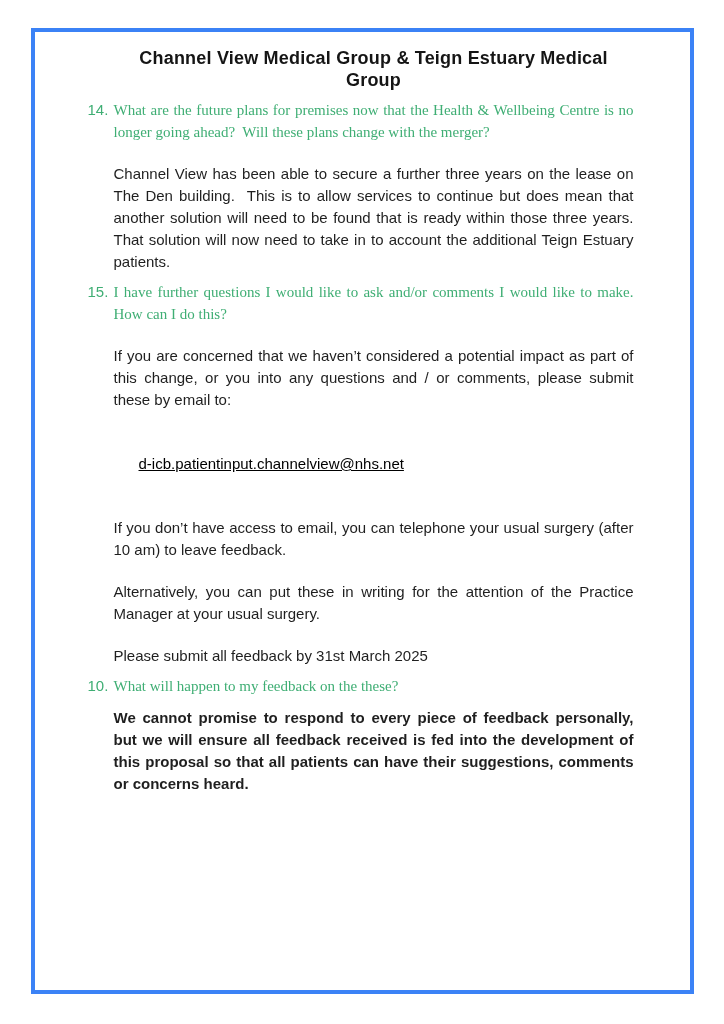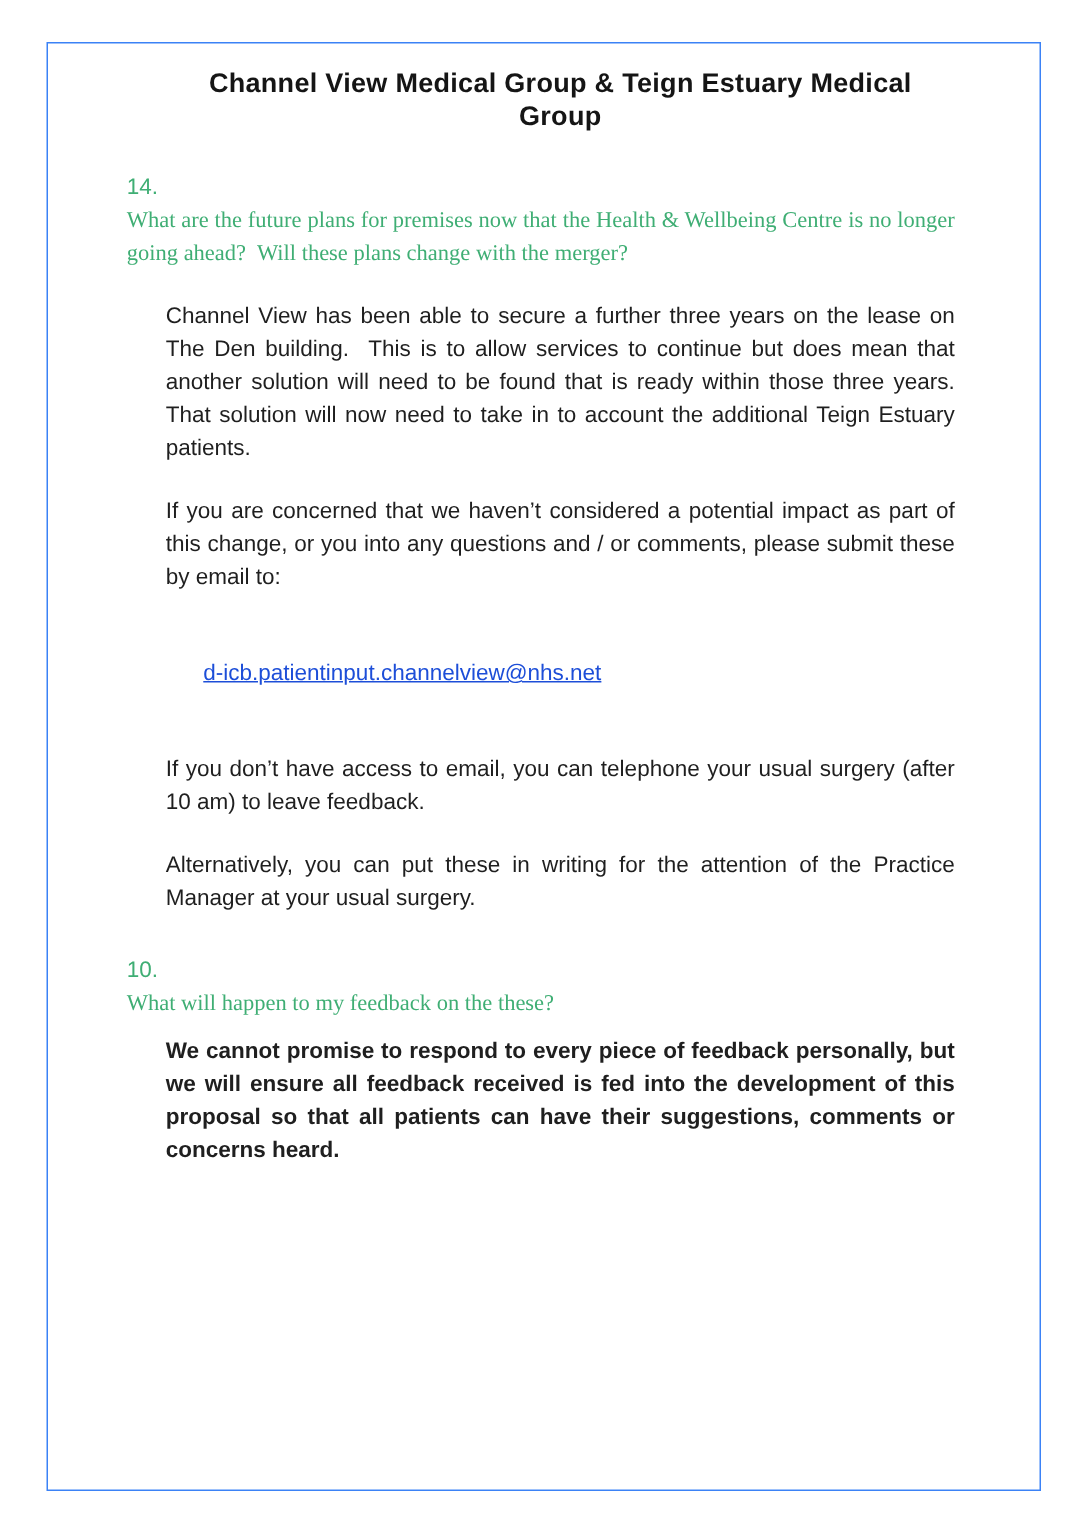--- a/index.html
+++ b/index.html
@@ -12,42 +12,41 @@
     height: 1024px;
     overflow: hidden;
     font-family: "Liberation Sans", sans-serif;
   }
   .page {
     box-sizing: border-box;
     width: 663px;
     min-height: 966px;
     margin: 28px auto 0 auto;
     background: #ffffff;
-    border: 1px solid #3b82f6;
+    border: 4px solid #3b82f6;
     padding: 15px 56px 40px 79px;
   }
   .page-title {
     margin: 0;
     font-size: 18px;
     line-height: 22px;
     font-weight: bold;
     text-align: center;
     color: #151515;
     letter-spacing: 0.2px;
   }
   .faq-item {
     margin: 0;
   }
   .question {
     display: flex;
-    margin: 26px 0 0 -26px;
+    margin: 8px 0 0 -26px;
     color: #3fae74;
     font-size: 15px;
     line-height: 22px;
-    flex-direction: column;
   }
   .q-num {
     width: 26px;
     flex-shrink: 0;
   }
   .q-text {
     flex: 1;
     text-align: justify;
     white-space: pre-wrap;
     font-family: Liberation Serif, serif;
@@ -61,47 +60,52 @@
     white-space: pre-wrap;
   }
   .faq-item-tight .para {
     margin-top: 10px;
     font-weight: bold;
   }
   .link-para {
     text-align: left;
   }
   .email-link {
-    color: #1d4ed8;
+    color: #000000;
     text-decoration: underline;
     cursor: pointer;
   }
 </style>
 </head>
 <body>
 
 <div class="page">
 
   <h1 class="page-title">Channel View Medical Group &amp; Teign Estuary Medical Group</h1>
 
   <section class="faq-item">
     <div class="question">
       <span class="q-num">14.</span>
       <span class="q-text">What are the future plans for premises now that the Health &amp; Wellbeing Centre is no longer going ahead?  Will these plans change with the merger?</span>
     </div>
     <p class="para">Channel View has been able to secure a further three years on the lease on The Den building.  This is to allow services to continue but does mean that another solution will need to be found that is ready within those three years.  That solution will now need to take in to account the additional Teign Estuary patients.</p>
   </section>
 
   <section class="faq-item">
+    <div class="question">
+      <span class="q-num">15.</span>
+      <span class="q-text">I have further questions I would like to ask and/or comments I would like to make.  How can I do this?</span>
+    </div>
     <p class="para">If you are concerned that we haven’t considered a potential impact as part of this change, or you into any questions and / or comments, please submit these by email to:</p>
     <p class="para link-para">
       <a class="email-link" href="#">d-icb.patientinput.channelview@nhs.net</a>
     </p>
     <p class="para">If you don’t have access to email, you can telephone your usual surgery (after 10 am) to leave feedback.</p>
     <p class="para">Alternatively, you can put these in writing for the attention of the Practice Manager at your usual surgery.</p>
+    <p class="para">Please submit all feedback by 31st March 2025</p>
   </section>
 
   <section class="faq-item faq-item-tight">
     <div class="question">
       <span class="q-num">10.</span>
       <span class="q-text">What will happen to my feedback on the these?</span>
     </div>
     <p class="para">We cannot promise to respond to every piece of feedback personally, but we will ensure all feedback received is fed into the development of this proposal so that all patients can have their suggestions, comments or concerns heard.</p>
   </section>
 

